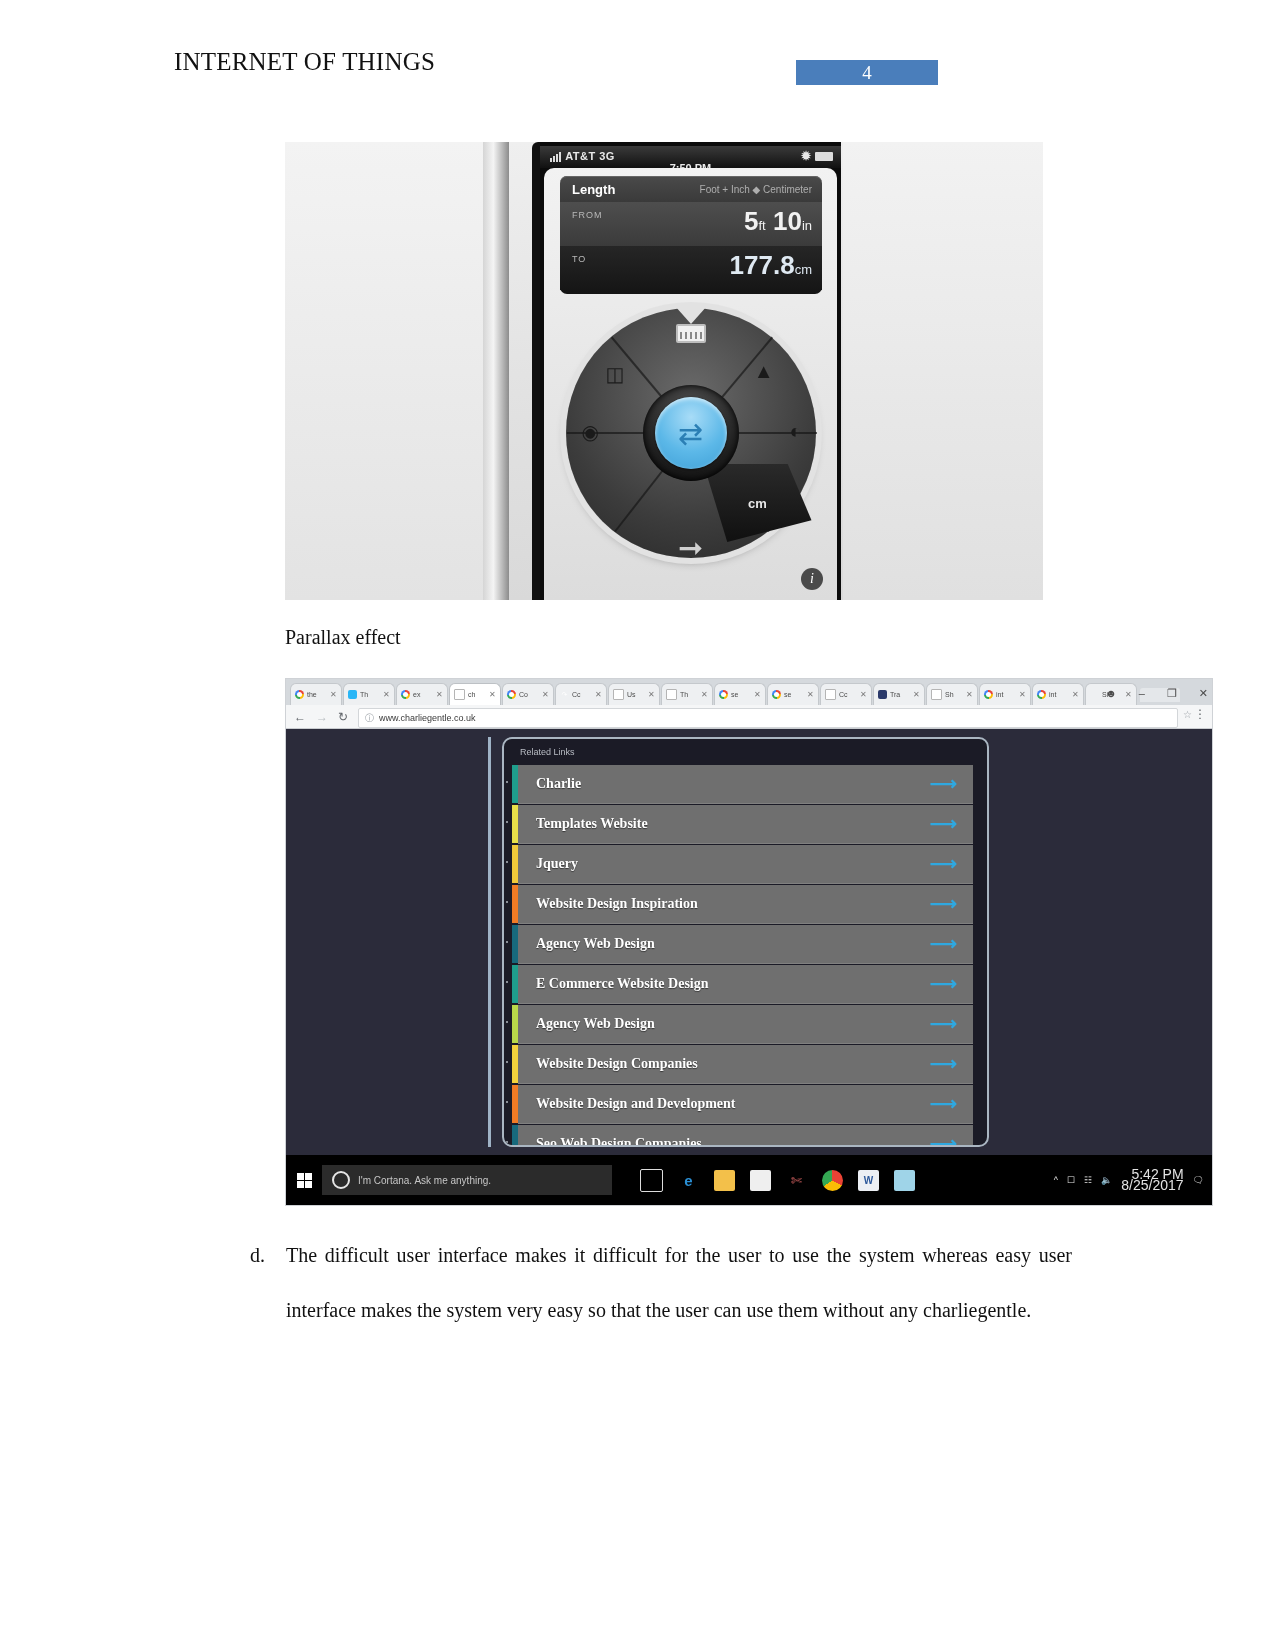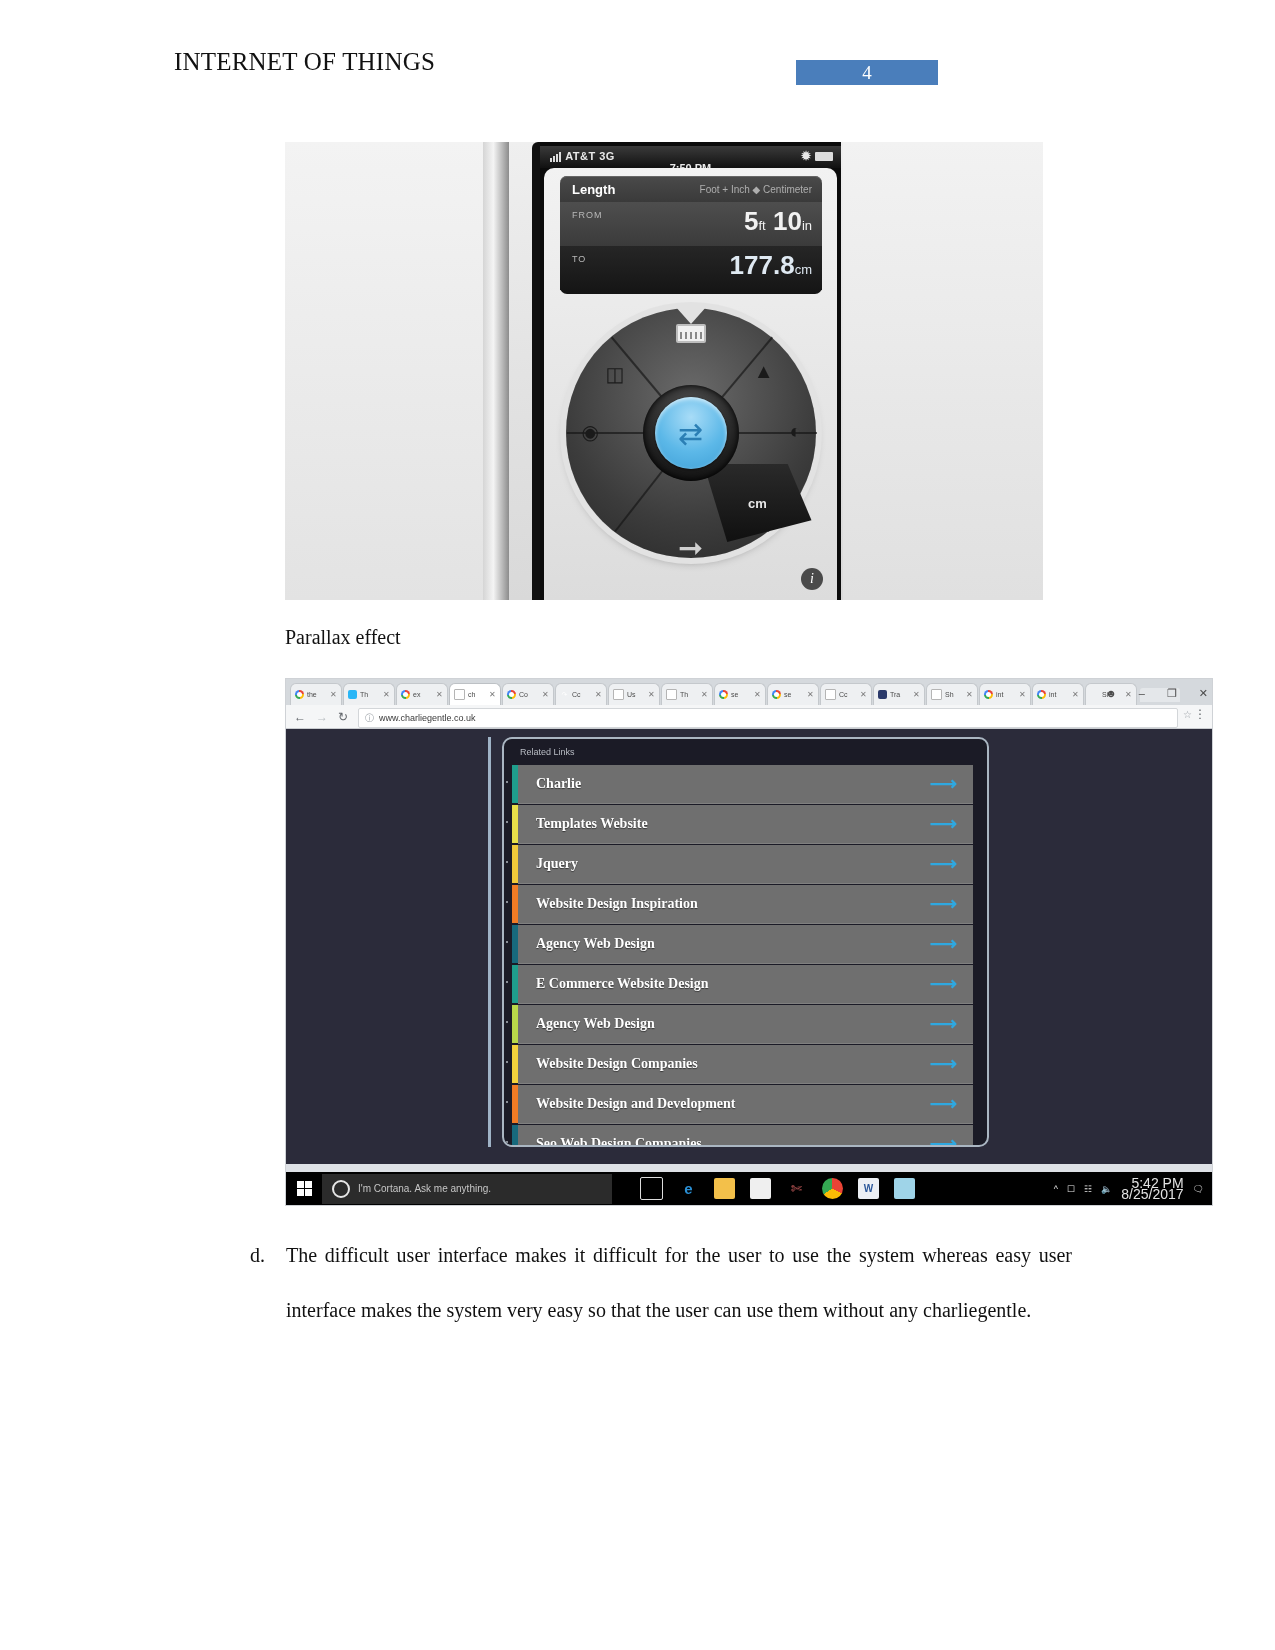--- a/index.html
+++ b/index.html
@@ -244,21 +244,21 @@
     text-shadow:0 1px 1px rgba(0,0,0,.5);
   }
   .rl-arrow {
     position:absolute; right:16px; top:9px; color:#2fa8e0; font-size:19px; font-weight:bold;
     line-height:19px;
   }
   .left-rail { position:absolute; left:202px; top:8px; width:3px; height:410px; background:#9fb3c6; }
 
   
   .taskbar {
-    position:absolute; left:0; bottom:0; width:926px; height:33px;
+    position:absolute; left:0; bottom:0; width:926px; height:50px;
     background:#000; display:flex; align-items:center;
   }
   .tb-start { width:36px; height:41px; display:flex; align-items:center; justify-content:center; }
   .tb-winlogo { width:15px; height:15px;
     background:
       linear-gradient(#fff,#fff) left 0 top 0/7px 7px no-repeat,
       linear-gradient(#fff,#fff) left 8px top 0/7px 7px no-repeat,
       linear-gradient(#fff,#fff) left 0 top 8px/7px 7px no-repeat,
       linear-gradient(#fff,#fff) left 8px top 8px/7px 7px no-repeat;
   }

